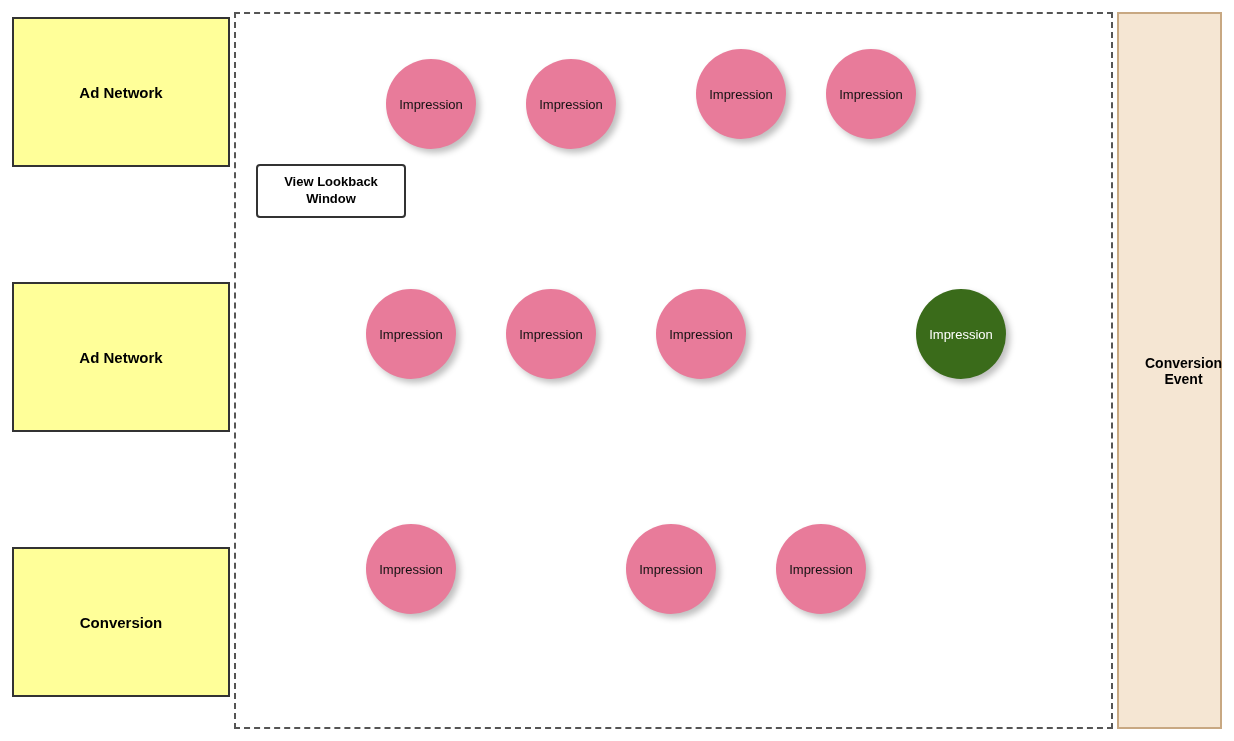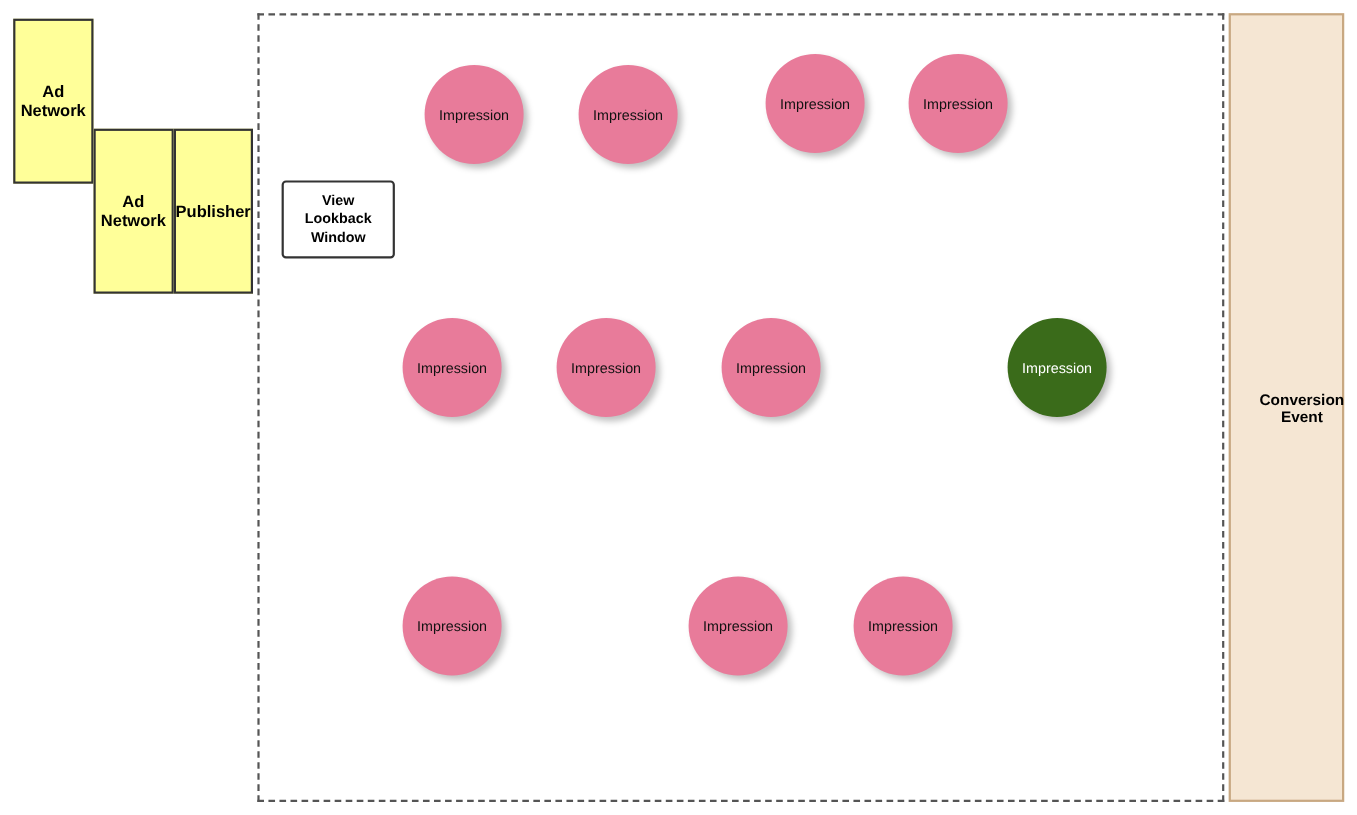--- a/index.html
+++ b/index.html
@@ -17,21 +17,21 @@
       width: 1234px;
       height: 741px;
       padding: 12px;
       gap: 0;
     }
 
     
     .left-sidebar {
       width: 218px;
       display: flex;
-      flex-direction: row;
+      flex-direction: column;
       gap: 0;
       flex-shrink: 0;
     }
 
     .entity-box {
       background: #ffff99;
       border: 2px solid #333;
       display: flex;
       align-items: center;
       justify-content: center;
@@ -99,37 +99,37 @@
       position: absolute;
       border: 2px solid #333;
       background: #fff;
       padding: 8px 12px;
       font-size: 13px;
       font-weight: bold;
       text-align: center;
       border-radius: 4px;
       cursor: pointer;
       line-height: 1.3;
-      width: 103px;
+      width: 150px;
     }
   </style>
 </head>
 <body>
 
 <div class="main-container">
 
   <div class="left-sidebar">
     <div class="entity-box" style="height: 150px; margin-bottom: 10px; margin-top: 5px;">
       <span>Ad Network</span>
     </div>
     <div class="entity-box" style="height: 150px; margin-bottom: 10px; margin-top: 105px;">
       <span>Ad Network</span>
     </div>
     <div class="entity-box" style="height: 150px; margin-top: 105px;">
-      <span>Publisher</span>
+      <span>Conversion</span>
     </div>
   </div>
 
   <div class="center-area">
 
     <div class="lookback-btn" style="top: 150px; left: 20px;">
       <span>View Lookback
 Window</span>
     </div>
 

